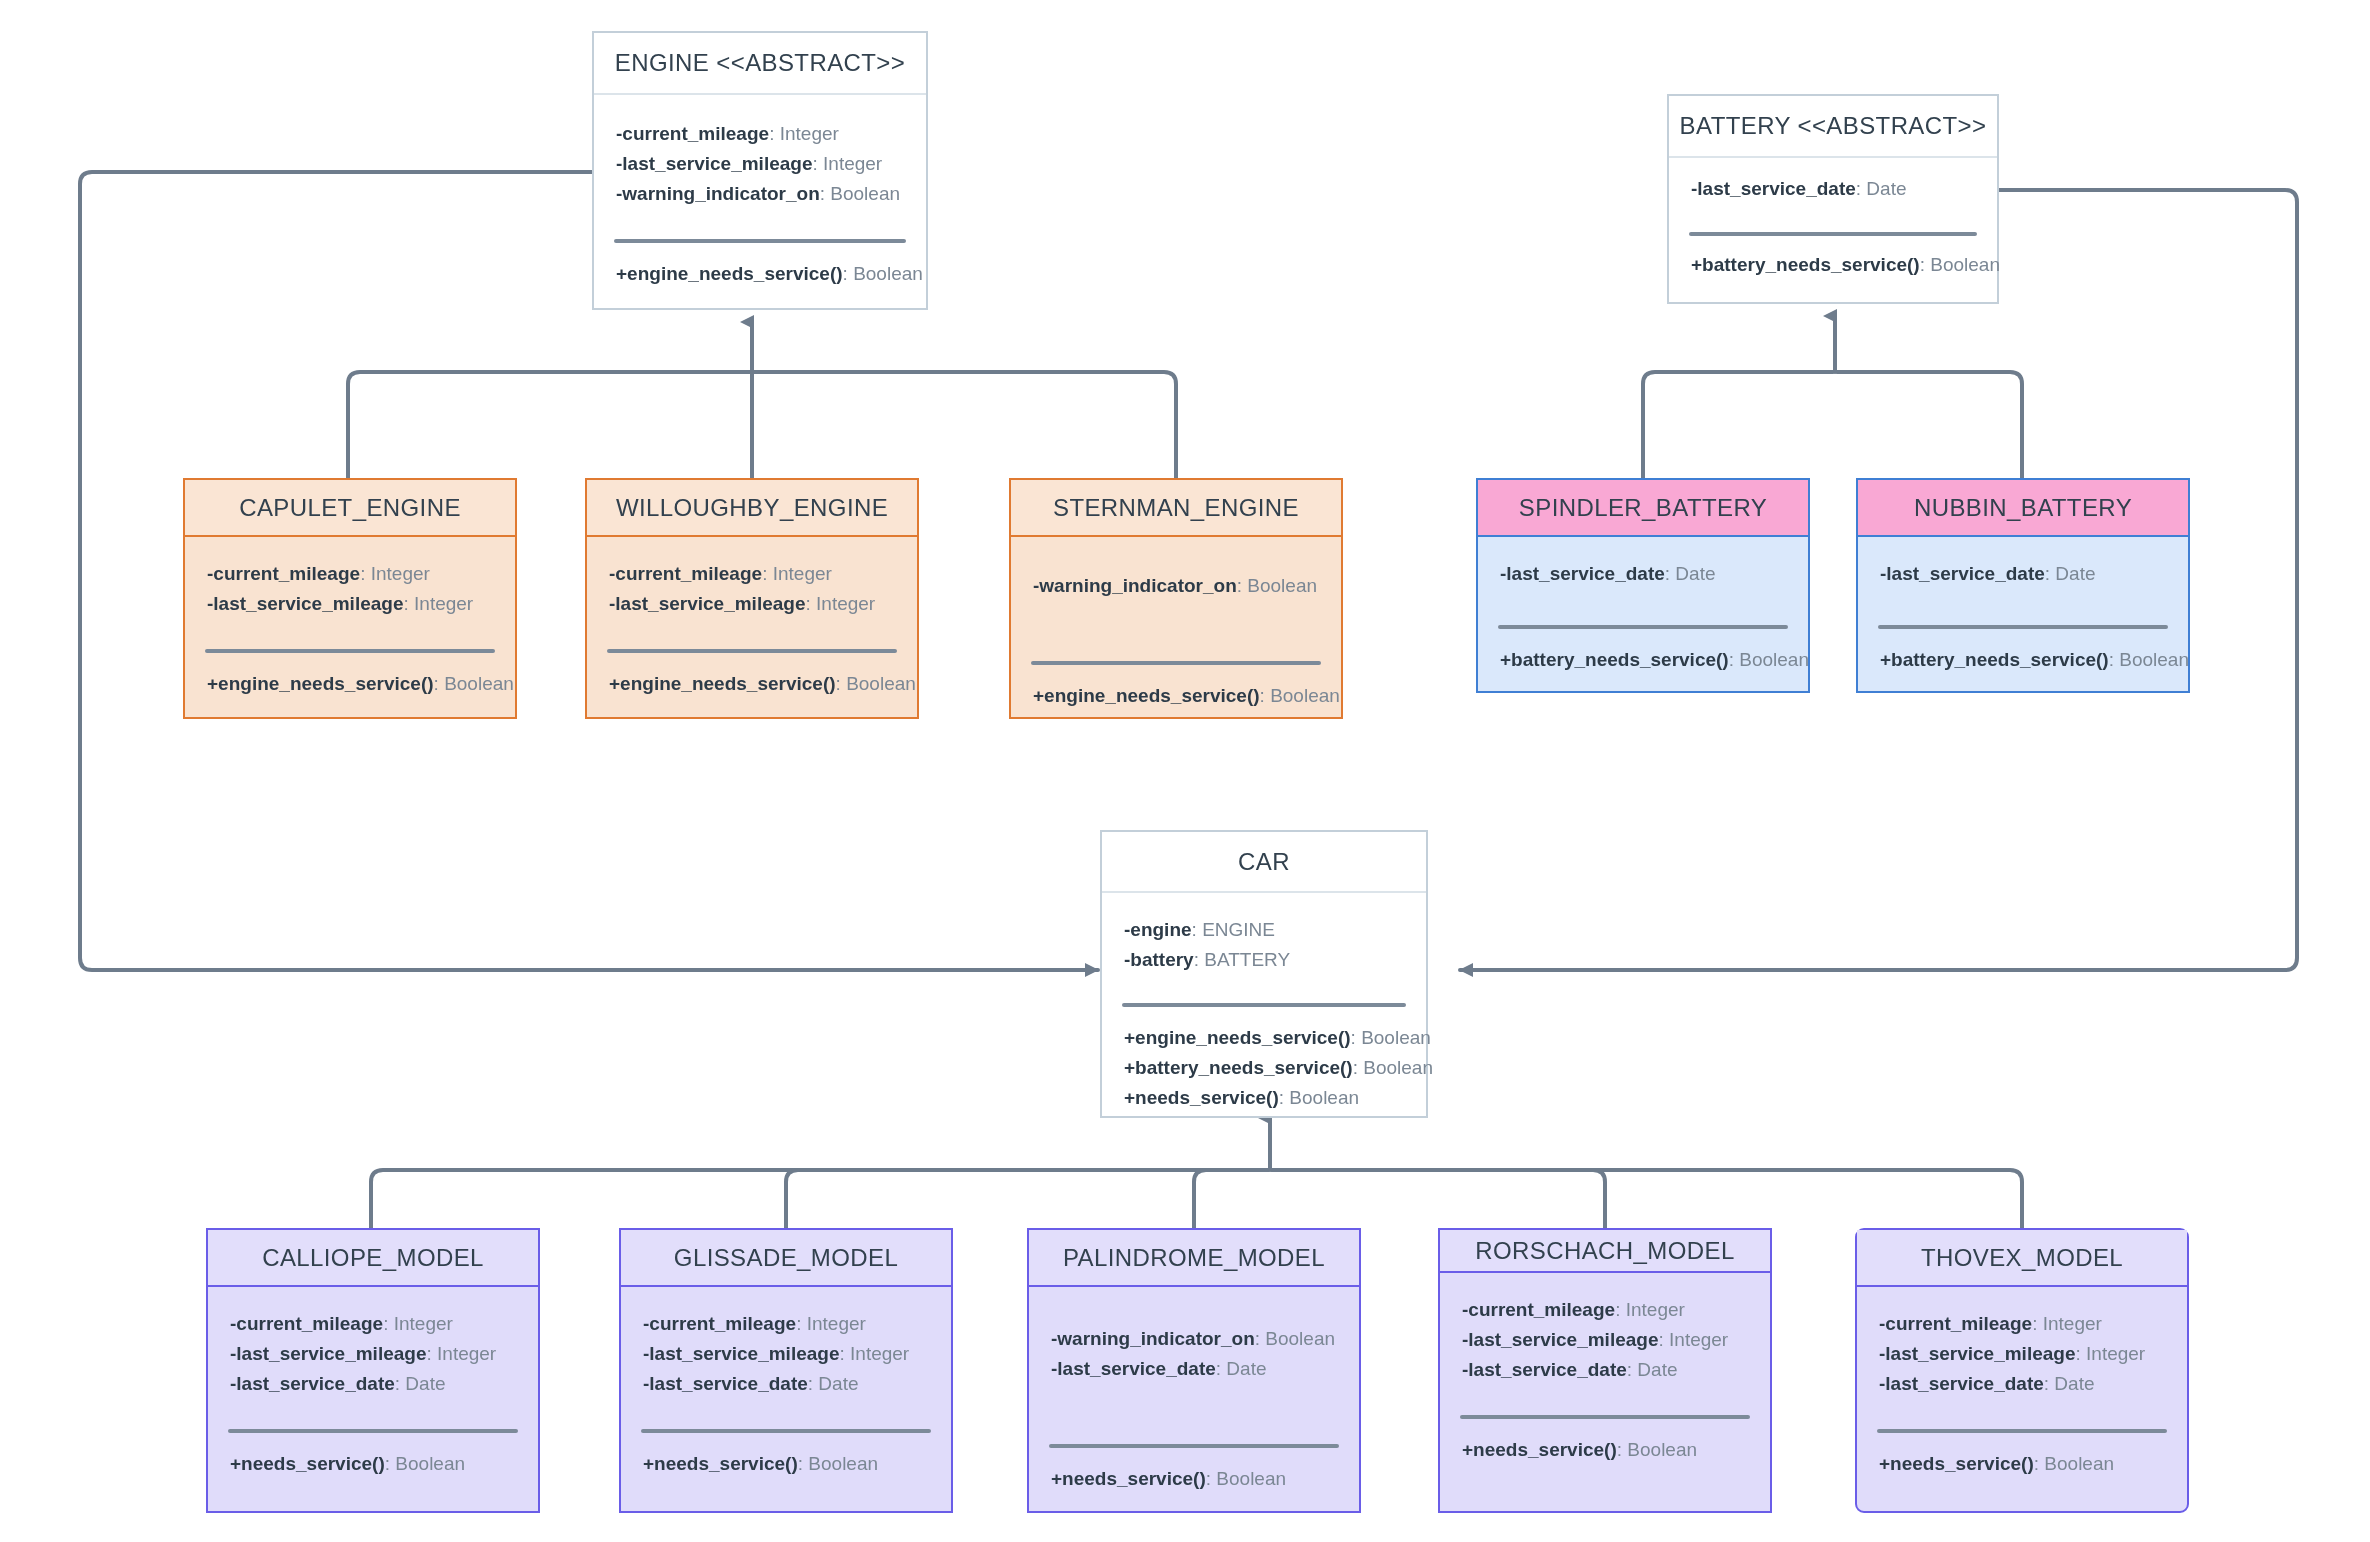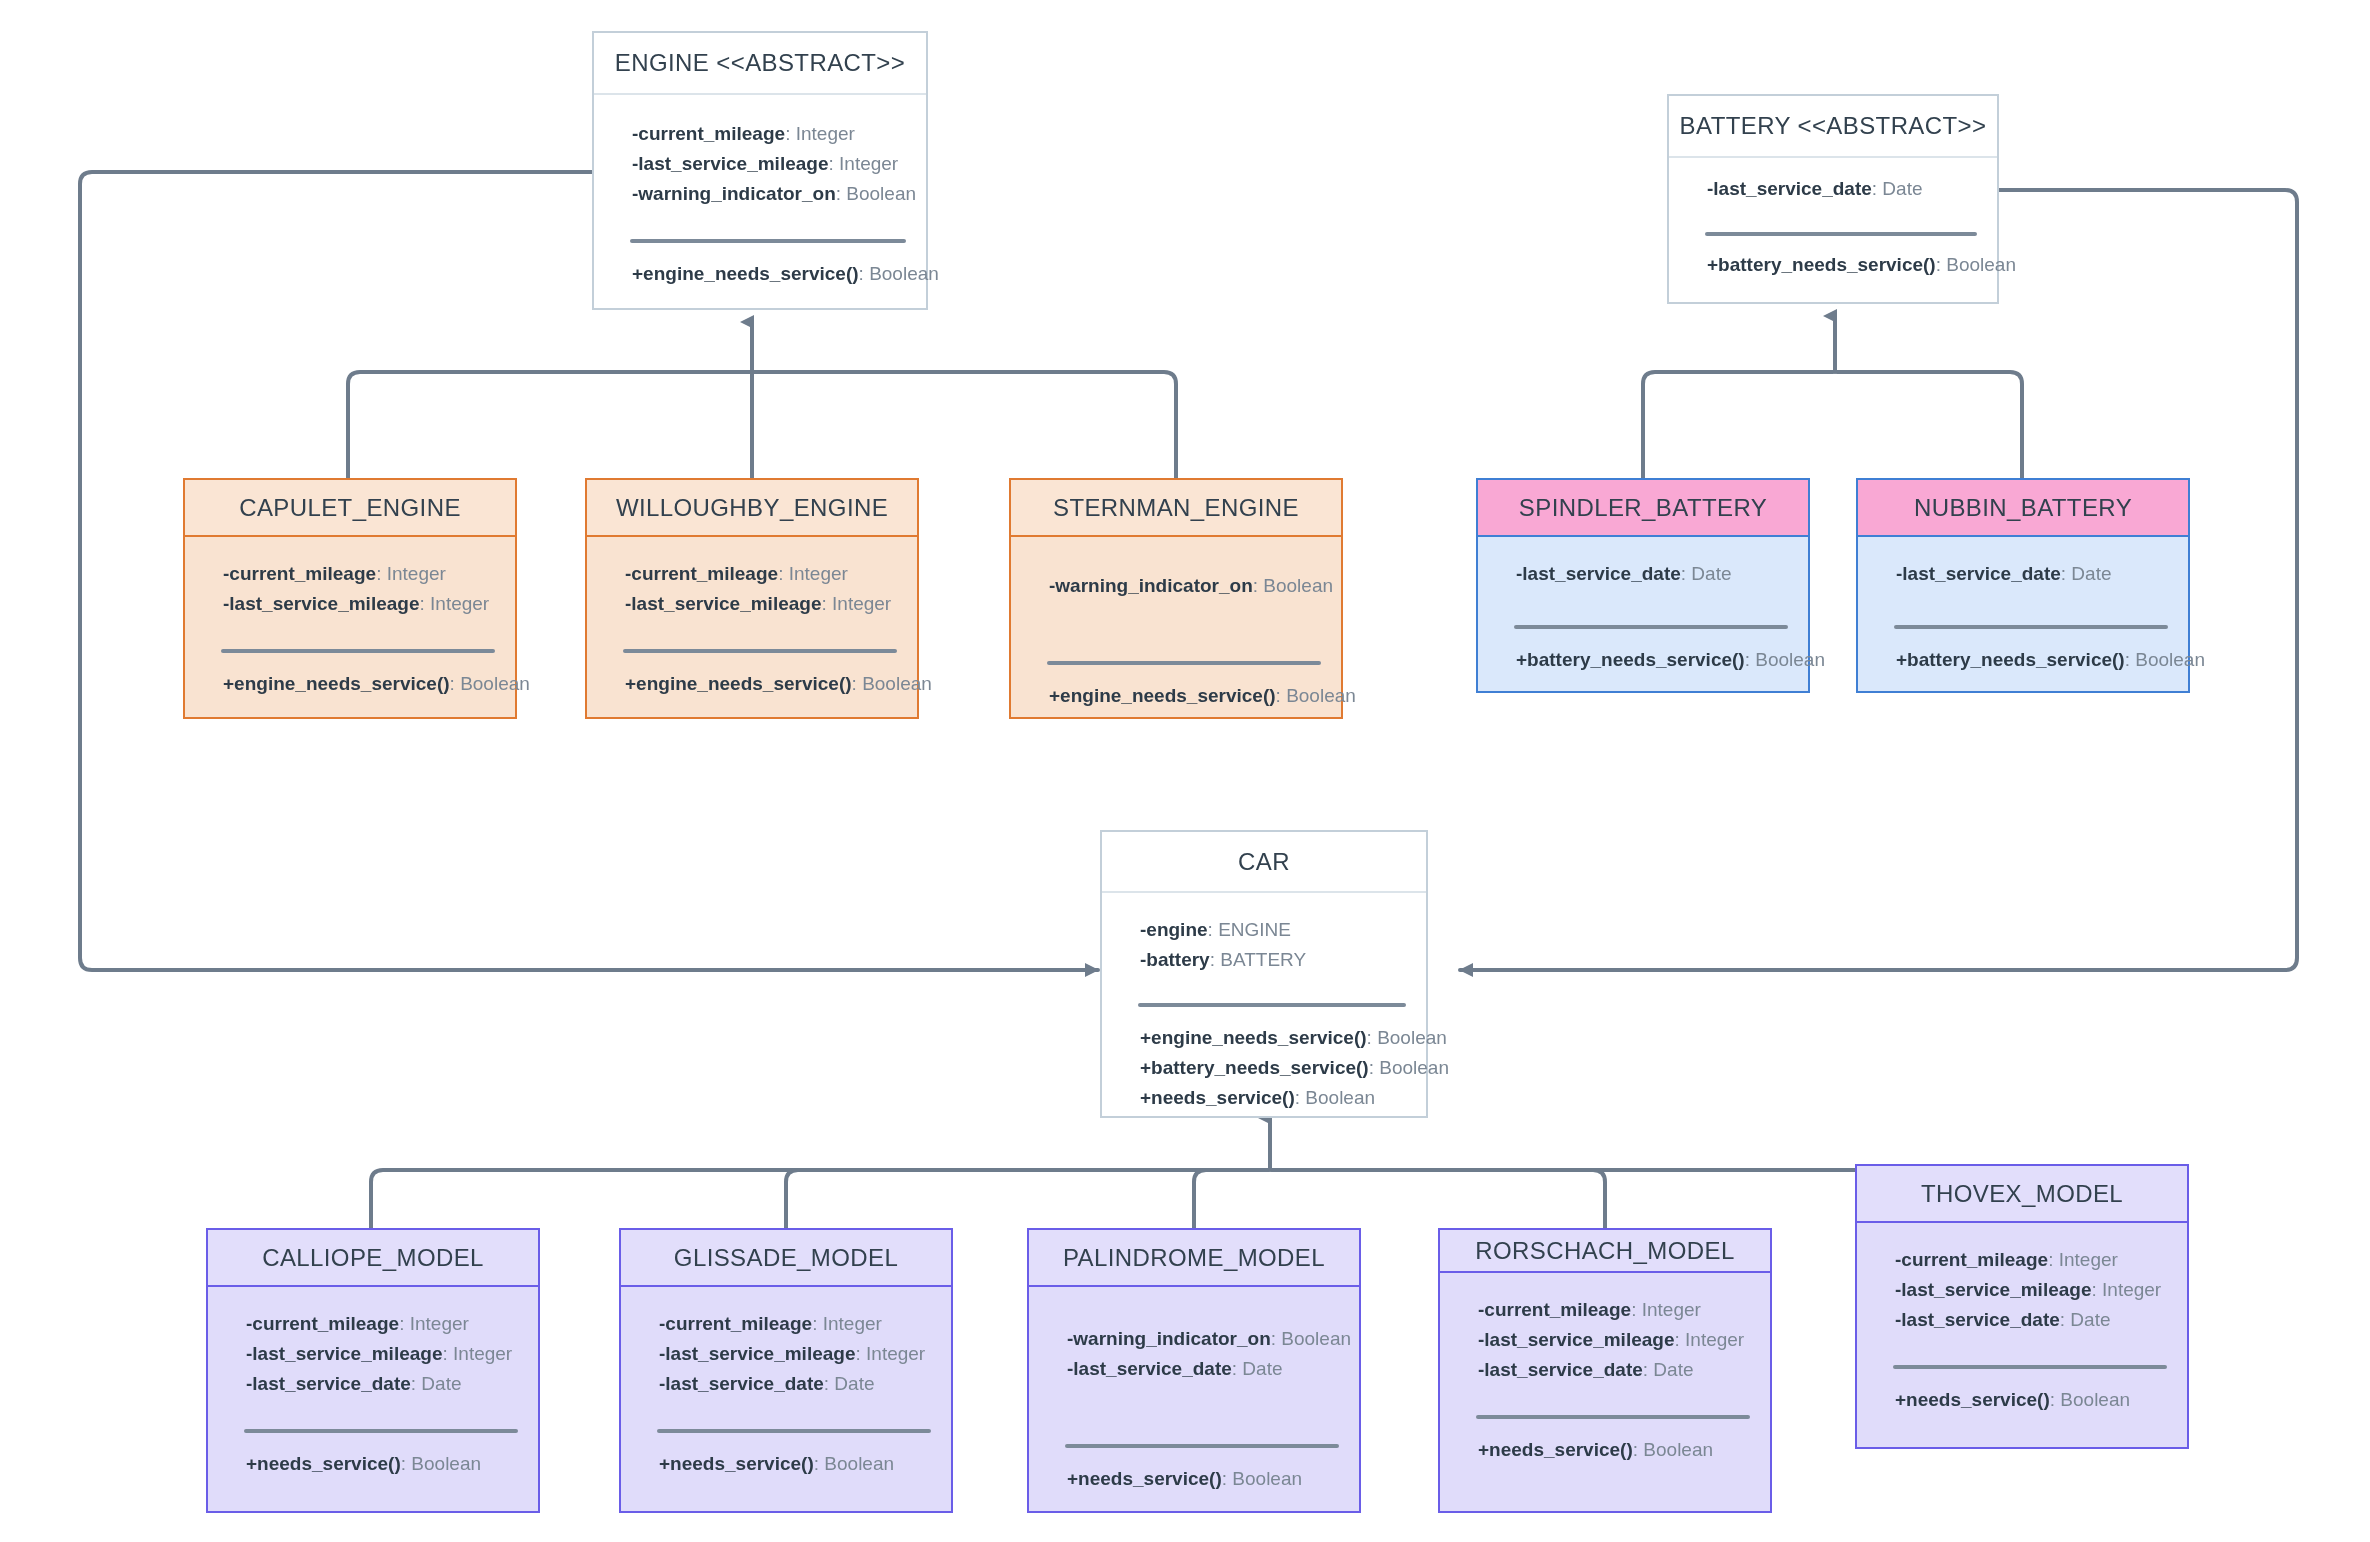--- a/index.html
+++ b/index.html
@@ -12,21 +12,21 @@
   #wires{position:absolute;left:0;top:0;width:2370px;height:1542px;}
 
   
   .cls{position:absolute;box-sizing:border-box;border:2px solid #b9c6d1;background:#ffffff;}
   .cls .hdr{
     box-sizing:border-box;width:100%;
     display:flex;align-items:center;justify-content:center;
     border-bottom:2px solid #d6dfe6;
     font-size:24px;letter-spacing:.4px;color:#32414e;white-space:nowrap;
   }
-  .cls .body{box-sizing:border-box;width:100%;position:relative;padding-left:16px;}
+  .cls .body{box-sizing:border-box;width:100%;position:relative;}
   .attrs,.methods{padding:0 22px;}
   .memb{font-size:19px;line-height:30px;color:#7b8794;white-space:nowrap;}
   .memb b{font-weight:bold;color:#2d3b48;font-size:19px;}
   .sep{height:4px;background:#7c8a99;border-radius:2px;margin:0 20px;}
 
   
   .plain{border-color:#c3cfd9;background:#fff;}
   .plain .hdr{background:#fff;border-bottom-color:#dce4ea;}
 
   .orange{border-color:#e07a31;background:#f9e3d1;}
@@ -316,21 +316,21 @@
       </div>
       <div class="sep" style="margin-top:18px;"></div>
       <div class="methods" style="padding-top:16px;">
         <div class="memb">
           <b>+</b><b>needs_service()</b>: <span>Boolean</span>
         </div>
       </div>
     </div>
   </div>
 
-  <div class="cls purple" style="left:1855px;top:1164px;width:334px;height:285px;">
+  <div class="cls purple" style="left:1855px;top:1228px;width:334px;height:285px;border-radius:9px;">
     <div class="hdr" style="height:57px;">THOVEX_MODEL</div>
     <div class="body">
       <div class="attrs" style="padding-top:22px;height:102px;">
         <div class="memb">
           <b>-</b><b>current_mileage</b>: <span>Integer</span>
         </div>
         <div class="memb">
           <b>-</b><b>last_service_mileage</b>: <span>Integer</span>
         </div>
         <div class="memb">

